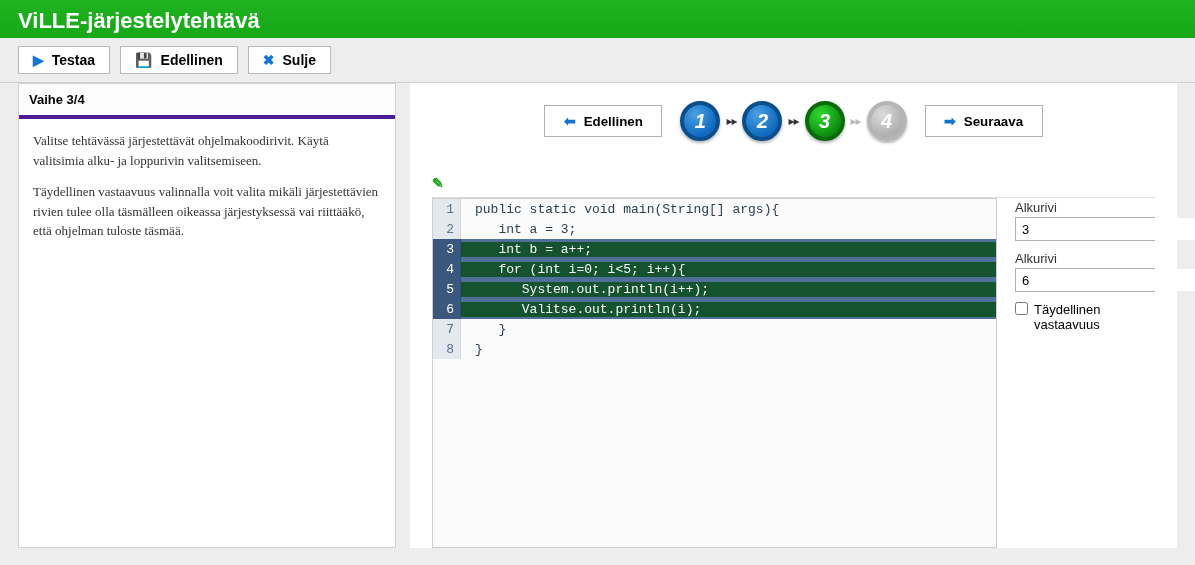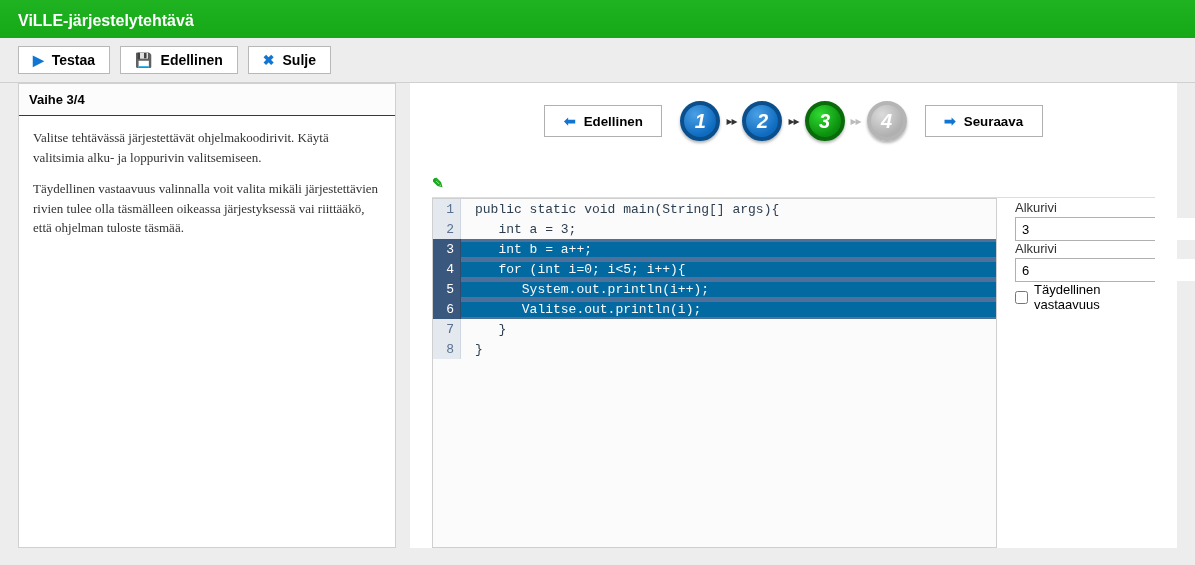--- a/index.html
+++ b/index.html
@@ -8,25 +8,25 @@
   font-size: 13px;
   background: #ededed;
   width: 1195px;
   height: 565px;
   overflow: hidden;
 }
 .header {
   background: linear-gradient(to bottom, #1fb321, #16a817);
   color: #fff;
   padding: 8px 18px;
-  font-size: 16px;
+  font-size: 22px;
   font-weight: bold;
   height: 38px;
   display: flex;
-  align-items: flex-end;
+  align-items: flex-start;
 }
 .toolbar {
   background: #ededed;
   padding: 8px 18px;
   display: flex;
   gap: 10px;
   border-bottom: 1px solid #d0d0d0;
 }
 .btn {
   background: #fff;
@@ -51,21 +51,21 @@
 }
 .left-panel {
   width: 378px;
   background: #fff;
   border: 1px solid #d0d0d0;
   padding: 0;
 }
 .step-title {
   font-weight: bold;
   padding: 8px 10px;
-  border-bottom: 1px solid #4c1d95;
+  border-bottom: 4px solid #4c1d95;
   background:#fcfcfc;
 }
 .step-body {
   padding: 12px 14px;
   line-height: 1.5;
   color:#333;
 }
 .step-body p { margin-bottom: 12px; font-family: Liberation Serif, serif; }
 .right-panel {
   flex: 1;
@@ -159,42 +159,42 @@
   height:100%;
   display:flex; align-items:center; justify-content:flex-end;
 }
 .code-text {
   padding-left:14px;
   white-space:pre;
   color:#2c3e50;
   flex:1;
 }
 .code-line.sel .gutter { background:#3a587e; color:#fff; border-right-color:#2f4a6b;}
-.code-line.sel .code-text { background:#0369a1; color:#f7f9fc; }
+.code-line.sel .code-text { background:#14532d; color:#f7f9fc; }
 .code-line.sel { background:#4f7099;}
 .controls {
   width:140px;
   padding:2px 0 0 0;
   font-size:13px;
 }
-.ctrl-group { }
+.ctrl-group { margin-bottom:10px; }
 .ctrl-label { display:block; margin-bottom:2px; color:#333; }
 .num-wrap {
   display:flex;
   border:1px solid #b0b0b0;
   height:24px;
 }
 .num-input {
   flex:1;
   border:none;
   padding:0 6px;
   font-size:13px;
   outline:none;
 }
-.chk-row { display:flex; align-items:center; gap:6px; margin-top:0; font-size:13px;}
+.chk-row { display:flex; align-items:flex-start; gap:6px; margin-top:0; font-size:13px;}
 .chk { width:13px; height:13px; }
 </style>
 </head>
 <body>
 
 <div class="header">
   <span>ViLLE-järjestelytehtävä</span>
 </div>
 
 <div class="toolbar">

